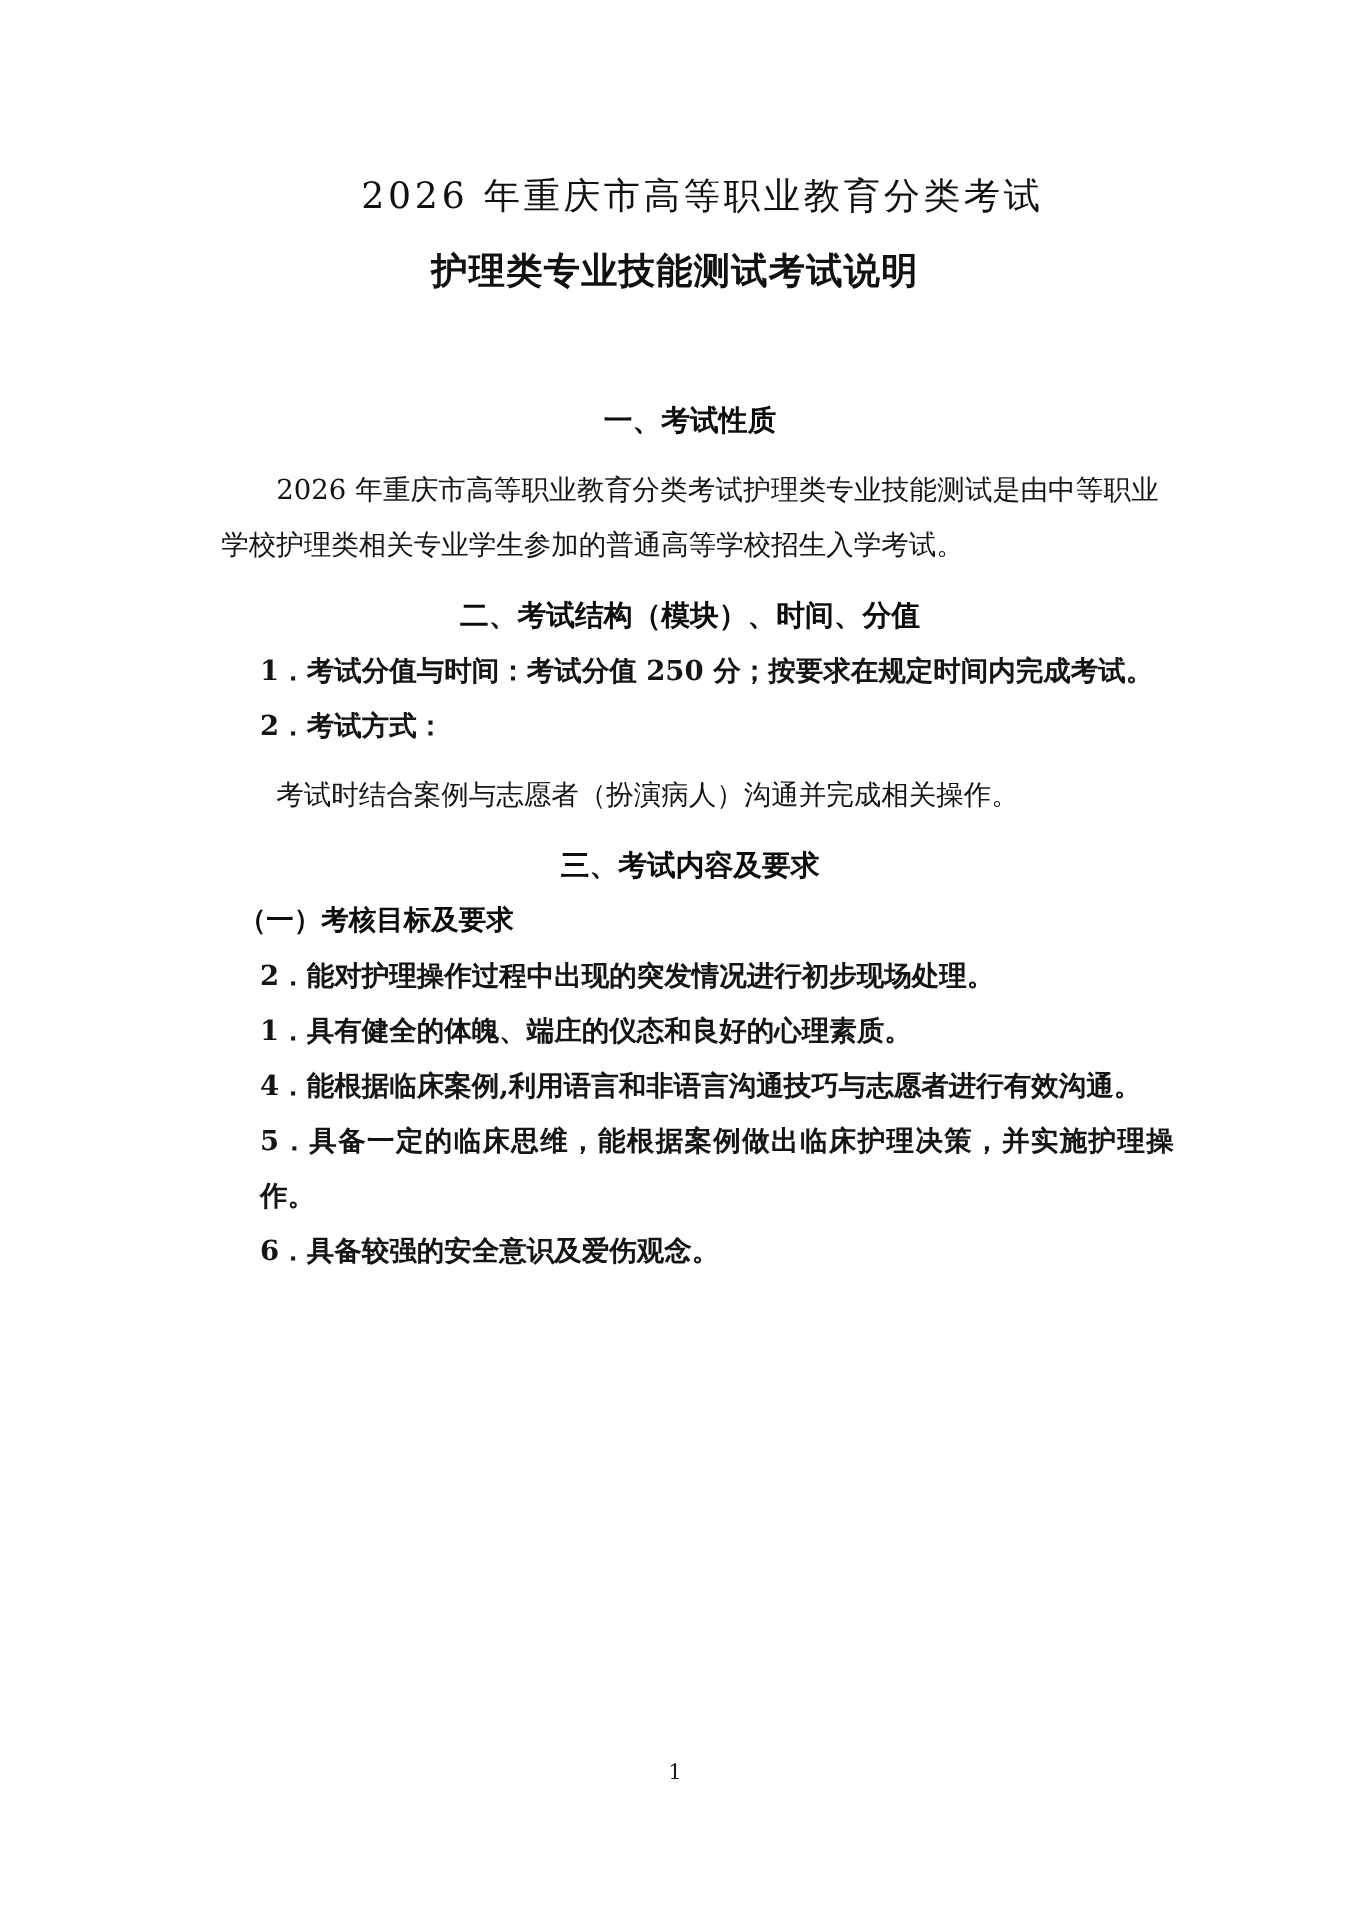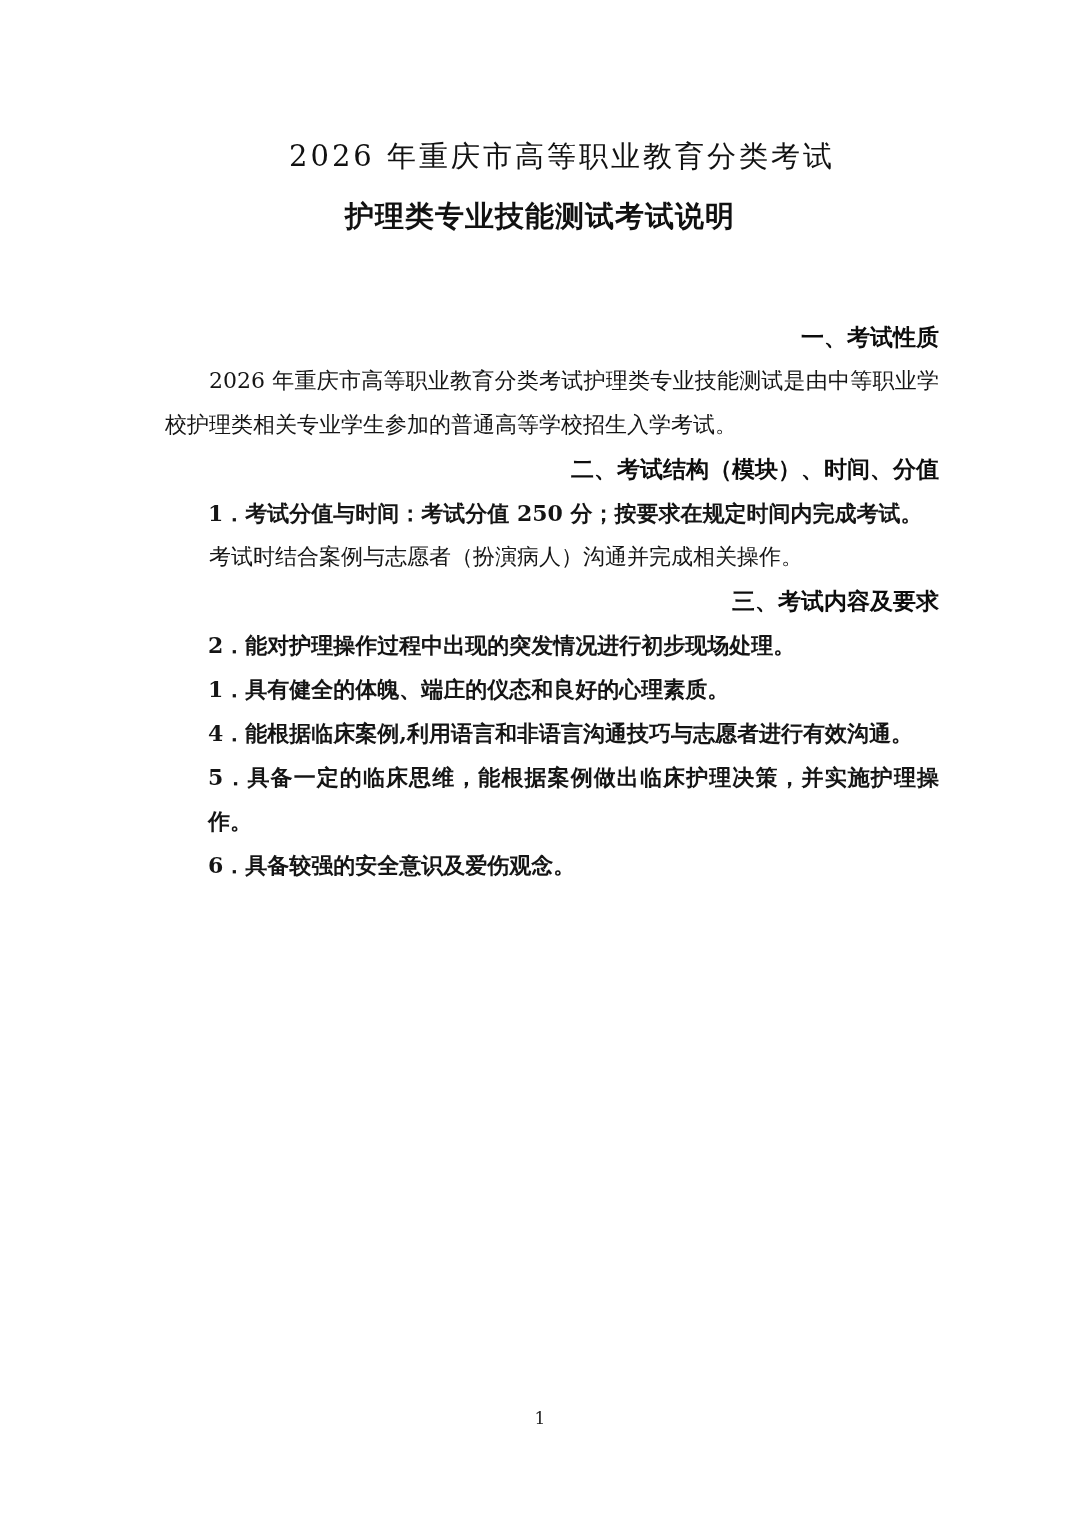--- a/index.html
+++ b/index.html
@@ -45,35 +45,35 @@
     text-align: justify;
     text-justify: inter-ideograph;
     color: #151515;
   }
   .content h3 {
     margin: 0;
     font-family: "DejaVu Sans", "Liberation Sans", sans-serif;
     font-size: 23px;
     font-weight: 700;
     line-height: 44px;
-    text-align: right;
+    text-align: center;
     color: #0d0d0d;
   }
   .content h4 {
     margin: 0;
     padding-left: 26px;
     font-family: "DejaVu Sans", "Liberation Sans", sans-serif;
     font-size: 22px;
     font-weight: 700;
     line-height: 44px;
     text-align: left;
     color: #0d0d0d;
   }
   .para {
-    margin: 0;
+    margin: 12px;
     text-indent: 2em;
   }
   .item {
     margin: 0;
     padding-left: 43px;
     font-weight: bold;
   }
   .page-footer {
     position: absolute;
     top: 1406px;
@@ -94,23 +94,25 @@
   <h1 class="title">2026 年重庆市高等职业教育分类考试</h1>
   <h2 class="subtitle">护理类专业技能测试考试说明</h2>
 
   <div class="content">
 
     <h3>一、考试性质</h3>
     <p class="para">2026 年重庆市高等职业教育分类考试护理类专业技能测试是由中等职业学校护理类相关专业学生参加的普通高等学校招生入学考试。</p>
 
     <h3>二、考试结构（模块）、时间、分值</h3>
     <p class="item">1．考试分值与时间：考试分值 250 分；按要求在规定时间内完成考试。</p>
+    <p class="item">2．考试方式：</p>
     <p class="para">考试时结合案例与志愿者（扮演病人）沟通并完成相关操作。</p>
 
     <h3>三、考试内容及要求</h3>
+    <h4>（一）考核目标及要求</h4>
     <p class="item">2．能对护理操作过程中出现的突发情况进行初步现场处理。</p>
     <p class="item">1．具有健全的体魄、端庄的仪态和良好的心理素质。</p>
     <p class="item">4．能根据临床案例,利用语言和非语言沟通技巧与志愿者进行有效沟通。</p>
     <p class="item">5．具备一定的临床思维，能根据案例做出临床护理决策，并实施护理操作。</p>
     <p class="item">6．具备较强的安全意识及爱伤观念。</p>
 
   </div>
 
   <div class="page-footer">1</div>
 

